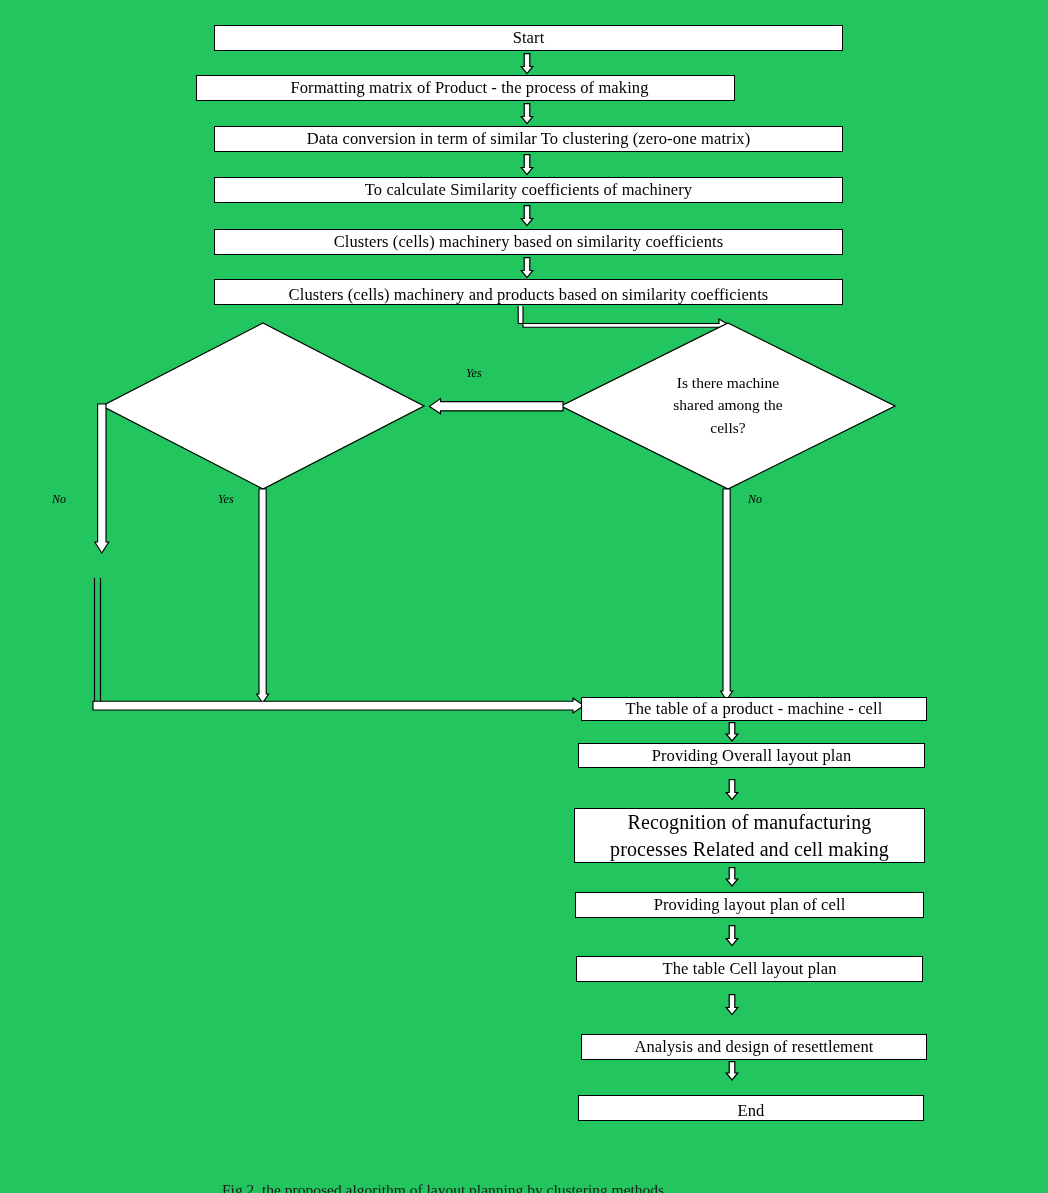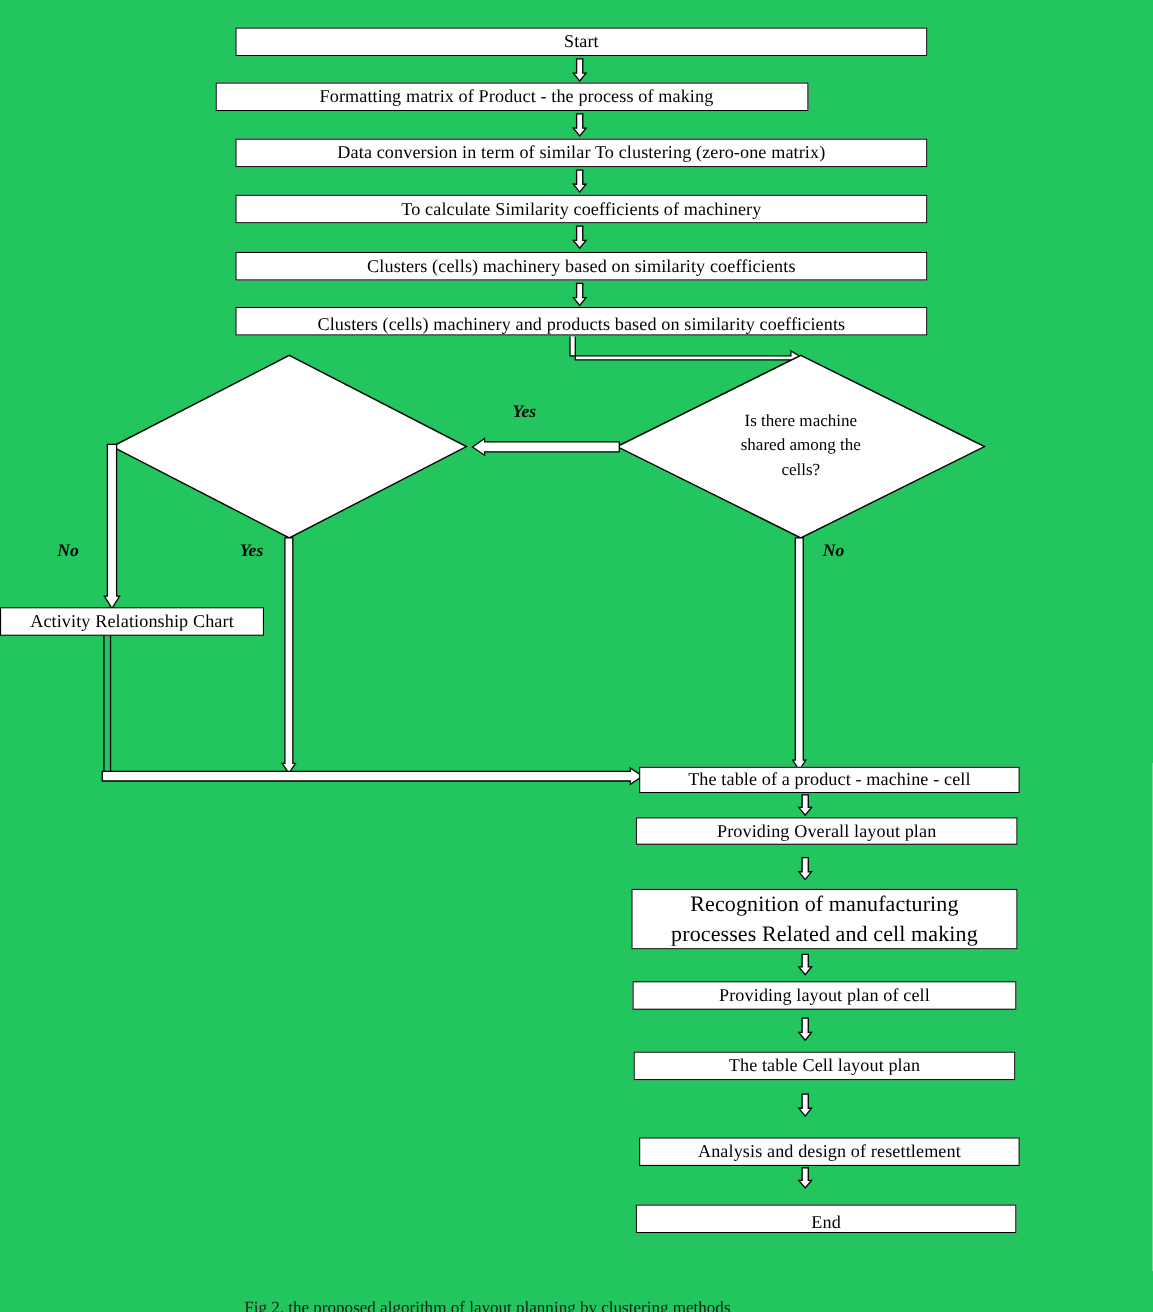--- a/index.html
+++ b/index.html
@@ -55,23 +55,22 @@
   }
   
   .conn {
     position: absolute;
   }
   .conn svg { display: block; overflow: visible; }
   
   .blabel {
     position: absolute;
     font-style: italic;
-    font-size: 16px;
+    font-size: 12px;
     white-space: nowrap;
-    font-weight: bold;
   }
   
   .caption {
     position: absolute;
     font-size: 15.5px;
     white-space: nowrap;
     color: #1a1a1a;
   }
 </style>
 </head>
@@ -171,23 +170,20 @@
 
   <div class="blabel" style="left:52px; top:492px;">
     <span>No</span>
   </div>
   <div class="conn" style="left:94px; top:404px; width:18px; height:150px;">
     <svg width="18" height="150" viewBox="0 0 18 150">
       <path d="M3.6 0 L3.6 138 L0.8 138 L7.8 149 L14.8 138 L12.0 138 L12.0 0 Z" fill="#ffffff" stroke="#000000" stroke-width="1.15"></path>
     </svg>
   </div>
 
-  <div class="box" style="left:0px; top:552px; width:240px; height:26px;">
-    <span>Activity Relationship Chart</span>
-  </div>
 
   <div class="conn" style="left:92px; top:578px; width:12px; height:128px;">
     <svg width="12" height="128" viewBox="0 0 12 128">
       <path d="M2.5 0 L2.5 126 M8.5 0 L8.5 126" fill="none" stroke="#000000" stroke-width="1.2"></path>
     </svg>
   </div>
 
   <div class="blabel" style="left:218px; top:492px;">
     <span>Yes</span>
   </div>

